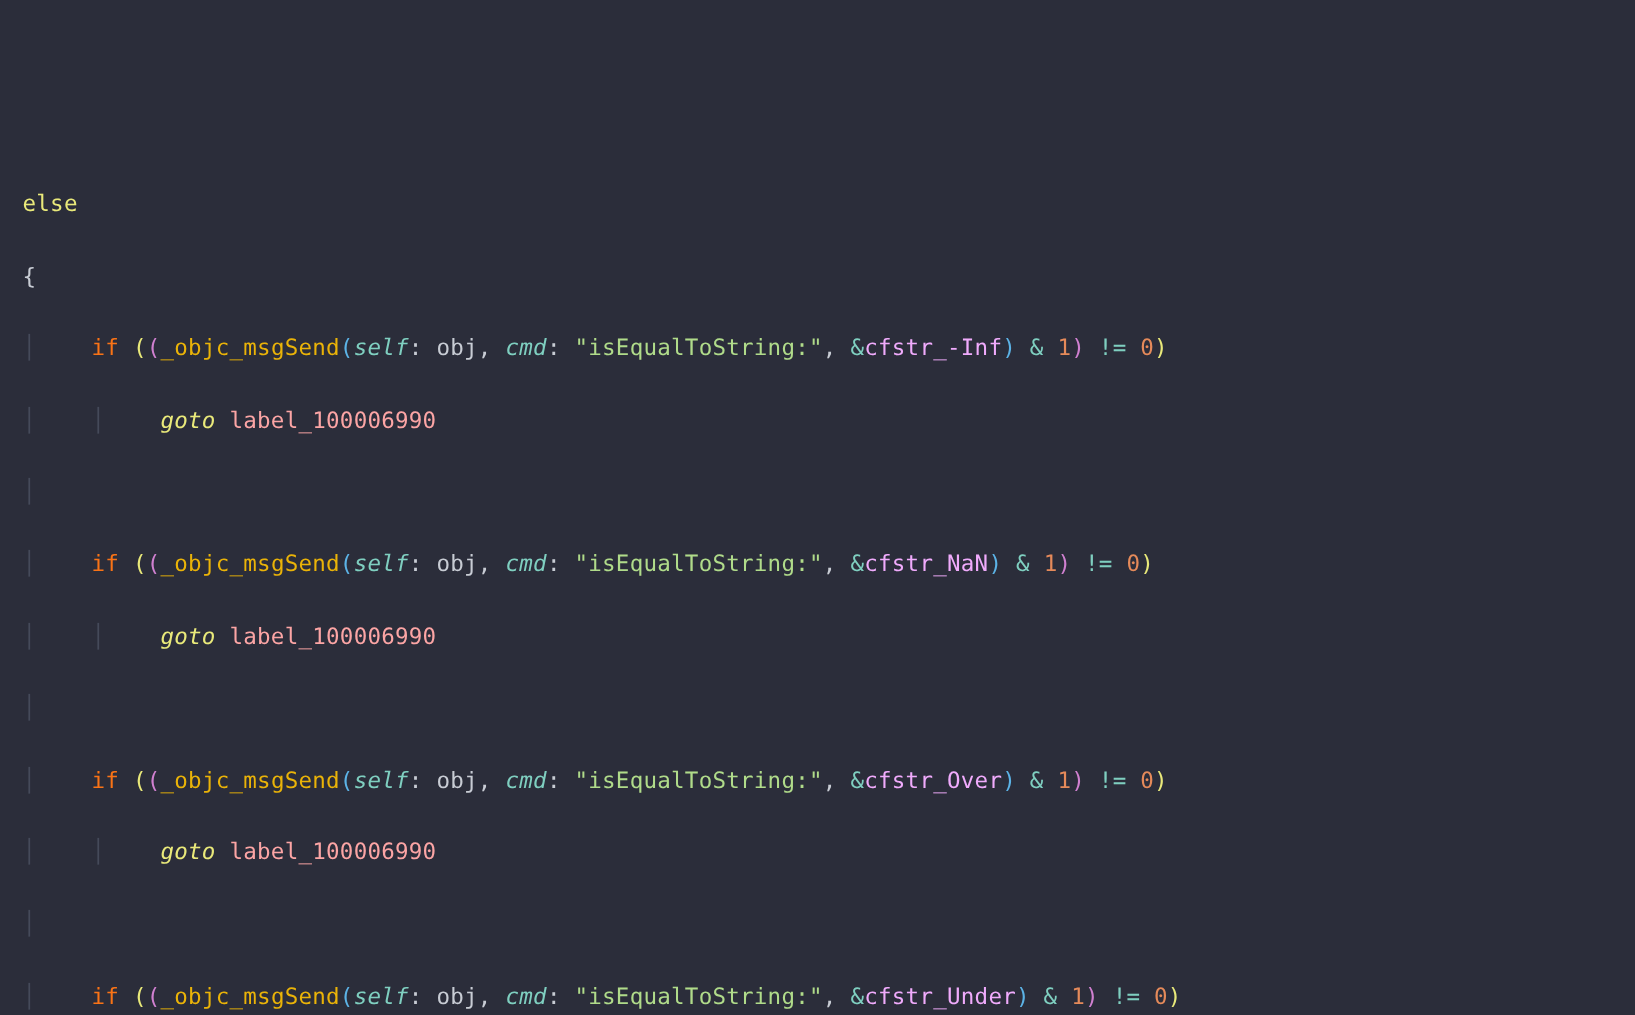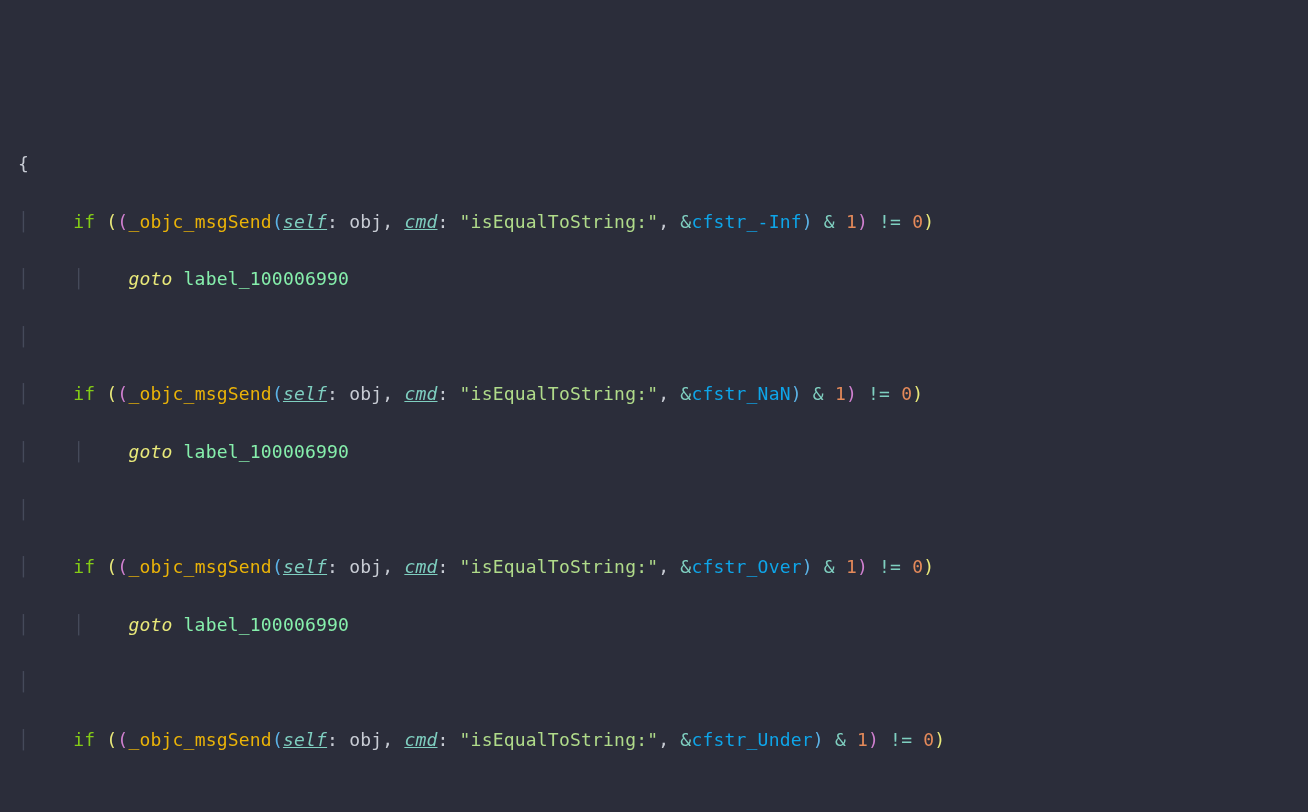--- a/index.html
+++ b/index.html
@@ -15,51 +15,52 @@
     color: #c8ccd4;
     padding: 6px 18px;
     white-space: pre;
     letter-spacing: 0.2px;
   }
   .line {
     display: block;
     min-height: 1.6em;
   }
   .kw-else { color: #e9e97a; }
-  .kw-if { color: #84cc16; }
+  .kw-if { color: #f97316; }
   .kw-goto { color: #e9e97a; font-style: italic; }
   .brace { color: #c8ccd4; }
   .paren1 { color: #e9e97a; }
   .paren2 { color: #d080d0; }
   .paren3 { color: #5cb3e6; }
   .fn { color: #eab308; }
-  .param { color: #7fcfc0; font-style: italic; text-decoration: underline; }
+  .param { color: #7fcfc0; font-style: italic; }
   .var { color: #c8ccd4; }
   .punct { color: #c8ccd4; }
   .str { color: #b0db8a; }
   .op-amp { color: #7fcfc0; }
-  .sym { color: #0ea5e9; }
+  .sym { color: #f0abfc; }
   .num { color: #e58a5a; }
   .op { color: #7fcfc0; }
-  .label { color: #86efac; }
+  .label { color: #fca5a5; }
   .ind1::before {
     content: "│    ";
     color: #454a5a;
   }
   .ind2::before {
     content: "│    │    ";
     color: #454a5a;
   }
 </style>
 </head>
 <body>
 
 
 
 <div>
+<div class="line"><span class="kw-else">else</span></div>
 <div class="line"><span class="brace">{</span></div>
 <div class="line ind1"><span class="kw-if">if</span> <span class="paren1">(</span><span class="paren2">(</span><span class="fn">_objc_msgSend</span><span class="paren3">(</span><span class="param">self</span><span class="punct">: </span><span class="var">obj</span><span class="punct">, </span><span class="param">cmd</span><span class="punct">: </span><span class="str">"isEqualToString:"</span><span class="punct">, </span><span class="op-amp">&amp;</span><span class="sym">cfstr_-Inf</span><span class="paren3">)</span> <span class="op-amp">&amp;</span> <span class="num">1</span><span class="paren2">)</span> <span class="op">!=</span> <span class="num">0</span><span class="paren1">)</span></div>
 <div class="line ind2"><span class="kw-goto">goto</span> <span class="label">label_100006990</span></div>
 <div class="line ind1"></div>
 <div class="line ind1"><span class="kw-if">if</span> <span class="paren1">(</span><span class="paren2">(</span><span class="fn">_objc_msgSend</span><span class="paren3">(</span><span class="param">self</span><span class="punct">: </span><span class="var">obj</span><span class="punct">, </span><span class="param">cmd</span><span class="punct">: </span><span class="str">"isEqualToString:"</span><span class="punct">, </span><span class="op-amp">&amp;</span><span class="sym">cfstr_NaN</span><span class="paren3">)</span> <span class="op-amp">&amp;</span> <span class="num">1</span><span class="paren2">)</span> <span class="op">!=</span> <span class="num">0</span><span class="paren1">)</span></div>
 <div class="line ind2"><span class="kw-goto">goto</span> <span class="label">label_100006990</span></div>
 <div class="line ind1"></div>
 <div class="line ind1"><span class="kw-if">if</span> <span class="paren1">(</span><span class="paren2">(</span><span class="fn">_objc_msgSend</span><span class="paren3">(</span><span class="param">self</span><span class="punct">: </span><span class="var">obj</span><span class="punct">, </span><span class="param">cmd</span><span class="punct">: </span><span class="str">"isEqualToString:"</span><span class="punct">, </span><span class="op-amp">&amp;</span><span class="sym">cfstr_Over</span><span class="paren3">)</span> <span class="op-amp">&amp;</span> <span class="num">1</span><span class="paren2">)</span> <span class="op">!=</span> <span class="num">0</span><span class="paren1">)</span></div>
 <div class="line ind2"><span class="kw-goto">goto</span> <span class="label">label_100006990</span></div>
 <div class="line ind1"></div>

